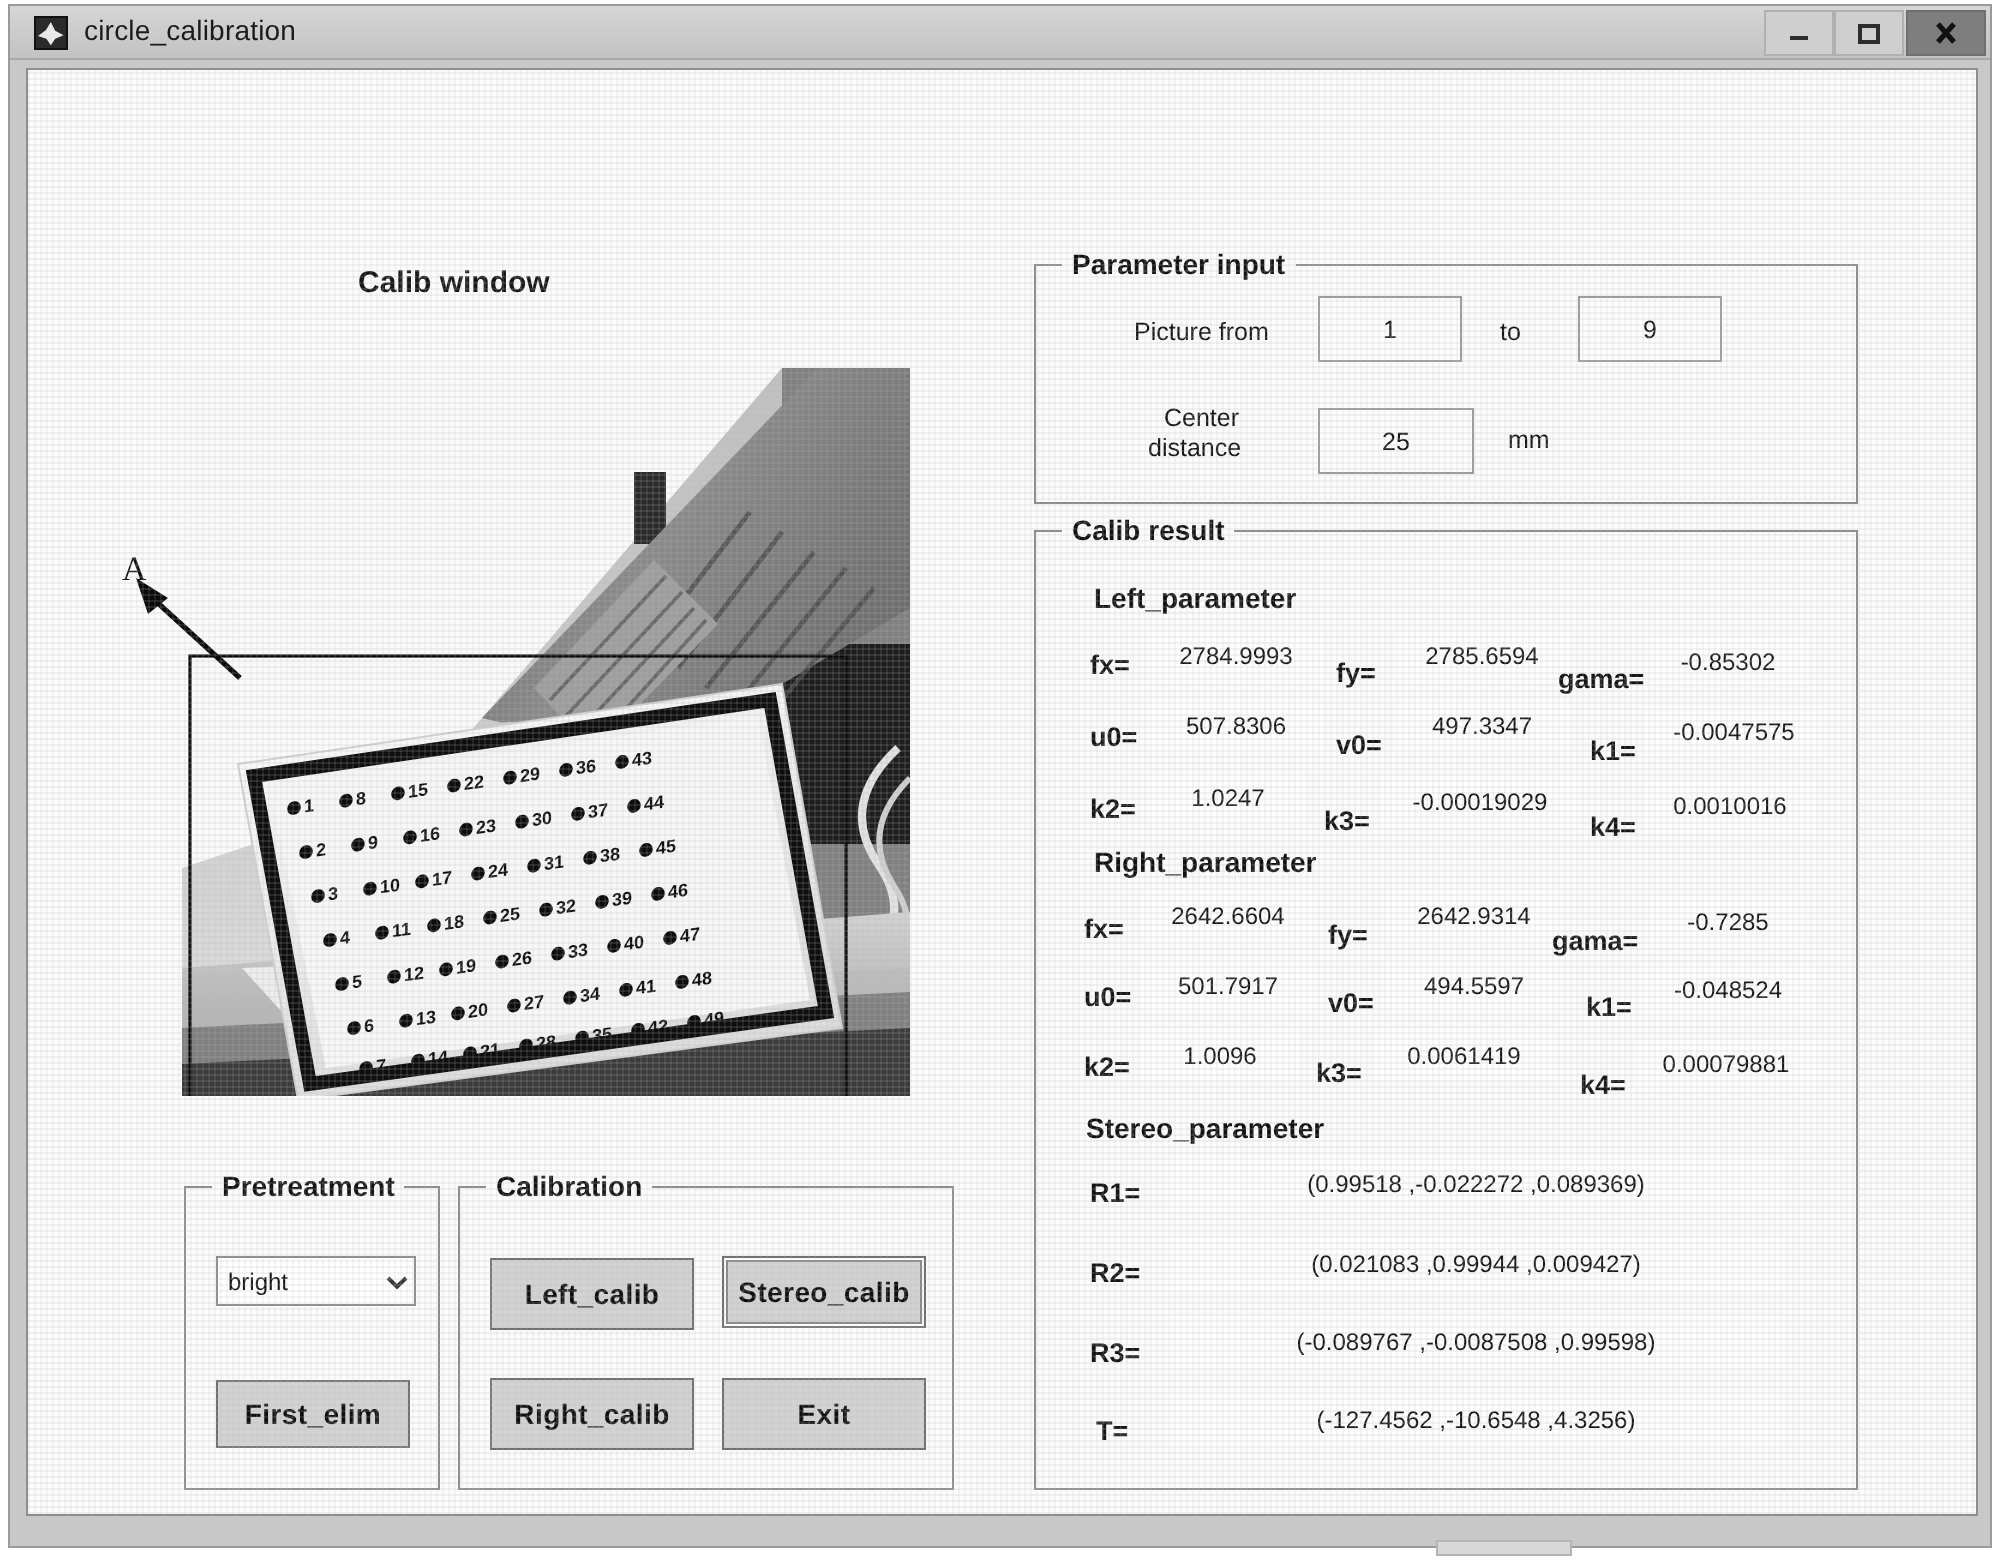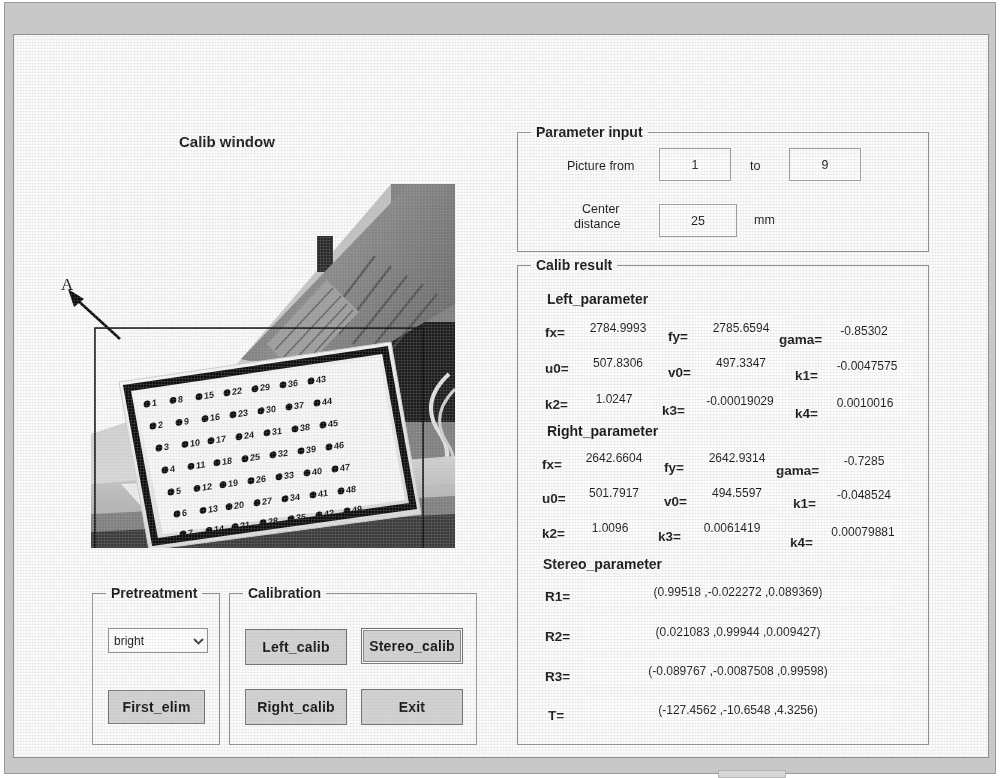--- a/index.html
+++ b/index.html
@@ -205,20 +205,44 @@
     background: #d8d8d8;
     border: 1px solid #b4b4b4;
     box-sizing: border-box;
   }
 </style>
 </head>
 <body>
 
 <div id="app-window">
 
+  <div id="titlebar">
+    <div id="app-icon">
+      <svg width="15" height="15" viewBox="0 0 15 15">
+        <path d="M1 9 L5 6 L7.4 2 L9.6 6.4 L13.8 8.6 L9.6 10.4 L7.4 13.6 L5.2 10.4 Z" fill="#e8e8e8"></path>
+      </svg>
+    </div>
+    <div id="window-title">circle_calibration</div>
+
+    <div class="win-btn" id="btn-min">
+      <svg width="13" height="9" viewBox="0 0 13 9">
+        <rect x="2" y="6" width="9" height="2" fill="#2d2d2d"></rect>
+      </svg>
+    </div>
+    <div class="win-btn" id="btn-max">
+      <svg width="13" height="12" viewBox="0 0 13 12">
+        <rect x="2" y="2" width="9" height="8" fill="none" stroke="#2d2d2d" stroke-width="2"></rect>
+      </svg>
+    </div>
+    <div class="win-btn" id="btn-close">
+      <svg width="14" height="13" viewBox="0 0 14 13">
+        <path d="M3 2 L11 11 M11 2 L3 11" stroke="#111" stroke-width="2.6" fill="none"></path>
+      </svg>
+    </div>
+  </div>
 
   <div id="client">
 
     <div id="calib-window-title">Calib window</div>
 
     <div id="photo">
       <svg width="364" height="364" viewBox="0 0 364 364">
         <defs>
           <linearGradient id="gWall" x1="0" y1="0" x2="0.2" y2="1">
             <stop offset="0%" stop-color="#8f8f8f"></stop>

